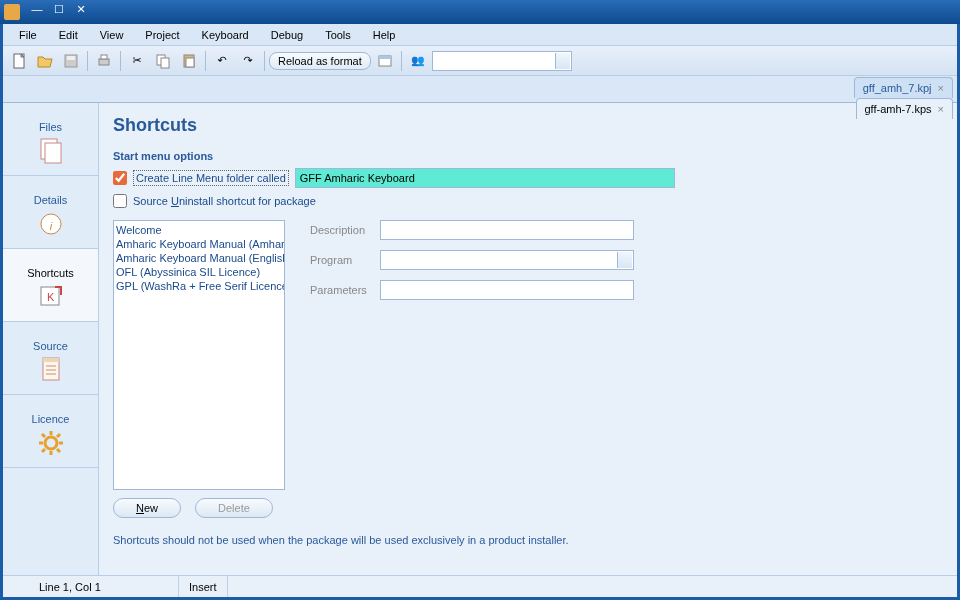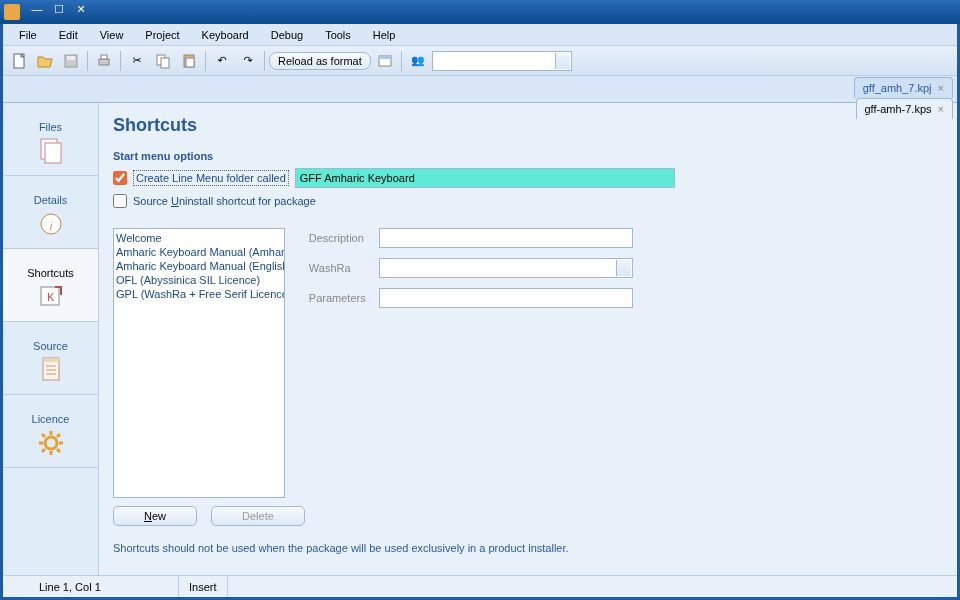--- a/index.html
+++ b/index.html
@@ -29,30 +29,30 @@
 .side-item .label { margin-bottom: 4px; display: block; margin-top: 12px; }
 .side-icon { display: inline-block; width: 28px; height: 28px; }
 .main { flex: 1; padding: 12px 14px; overflow: auto; color: #1a4a8a; }
 .main h1 { font-size: 18px; font-weight: bold; color: #2a5a9a; margin-bottom: 14px; }
 .section-title { font-weight: bold; color: #2a5a9a; margin-bottom: 6px; }
 .row { display: flex; align-items: center; gap: 6px; margin-bottom: 6px; }
 input[type=checkbox] { width: 14px; height: 14px; }
 .chk-checked { accent-color: #e86a3a; }
 .text-input { border: 1px solid #a0b8d8; background: #5eead4; padding: 2px 4px; height: 20px; }
 .dotted-label { border: 1px dotted #666; padding: 1px 2px; }
-.entries-wrap { display: flex; gap: 4px; margin-top: 20px; }
+.entries-wrap { display: flex; gap: 25px; margin-top: 12px; }
 .listbox { width: 172px; height: 270px; border: 1px solid #a0b8d8; background: #fff; overflow: hidden; padding: 2px; }
 .listbox div { white-space: nowrap; cursor: pointer; line-height: 14px; }
 .fields { flex: 0 0 auto; }
 .field-row { display: flex; align-items: center; margin-bottom: 10px; }
 .field-row label { width: 70px; color: #888; }
 .field-row .fld { width: 254px; height: 20px; border: 1px solid #a0b8d8; background: #fff; }
 .spinner { position: relative; }
 .spinner::after { content: ""; position: absolute; right: 1px; top: 1px; width: 14px; height: 16px; background: linear-gradient(#f0f6fc, #d8e6f4); border-left: 1px solid #a0b8d8; }
-.btn { padding: 3px 30px; border: 1px solid #a0b8d8; background: linear-gradient(#f8fbfe, #dce8f4); border-radius: 5px; cursor: pointer; }
+.btn { padding: 3px 22px; border: 1px solid #a0b8d8; background: linear-gradient(#f8fbfe, #dce8f4); border-radius: 10px; cursor: pointer; }
 .btn.disabled { color: #999; }
 .underline-key { text-decoration: underline; }
 .hint { color: #2a5a9a; margin-top: 10px; }
 .statusbar { height: 22px; border-top: 1px solid #b8cde6; display: flex; align-items: center; padding: 0 26px; background: #e8f0fa; }
 .statusbar .cell { padding: 0 10px; border-right: 1px solid #c0d0e4; height: 100%; display: flex; align-items: center; }
 .statusbar .cell:first-child { width: 150px; }
 </style>
 </head>
 <body>
 
@@ -225,21 +225,21 @@
             <button class="btn"><span class="underline-key">N</span><span>ew</span></button>
             <button class="btn disabled">Delete</button>
           </div>
         </div>
         <div class="fields">
           <div class="field-row">
             <label>Description</label>
             <div class="fld"></div>
           </div>
           <div class="field-row">
-            <label>WashRa</label>
+            <label>Program</label>
             <div class="fld spinner"></div>
           </div>
           <div class="field-row">
             <label>Parameters</label>
             <div class="fld"></div>
           </div>
         </div>
       </div>
 
       <div class="hint">Shortcuts should not be used when the package will be used exclusively in a product installer.</div>

